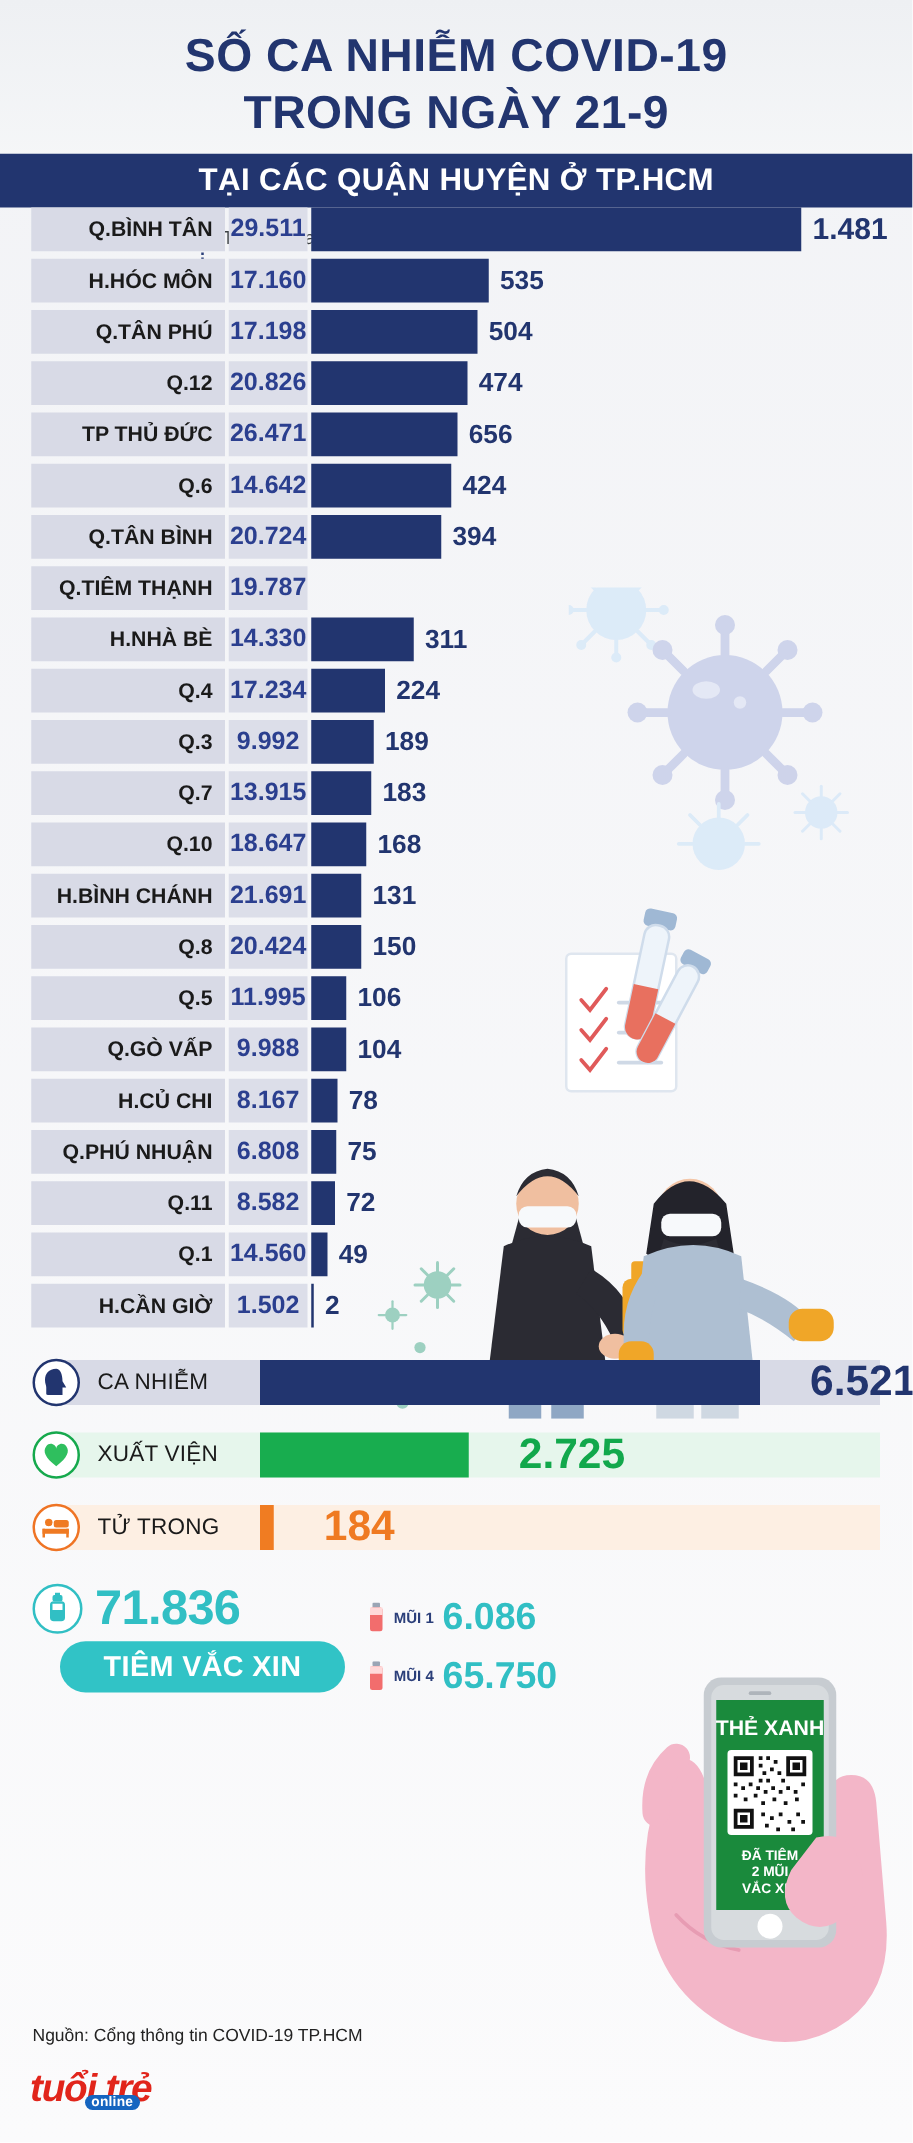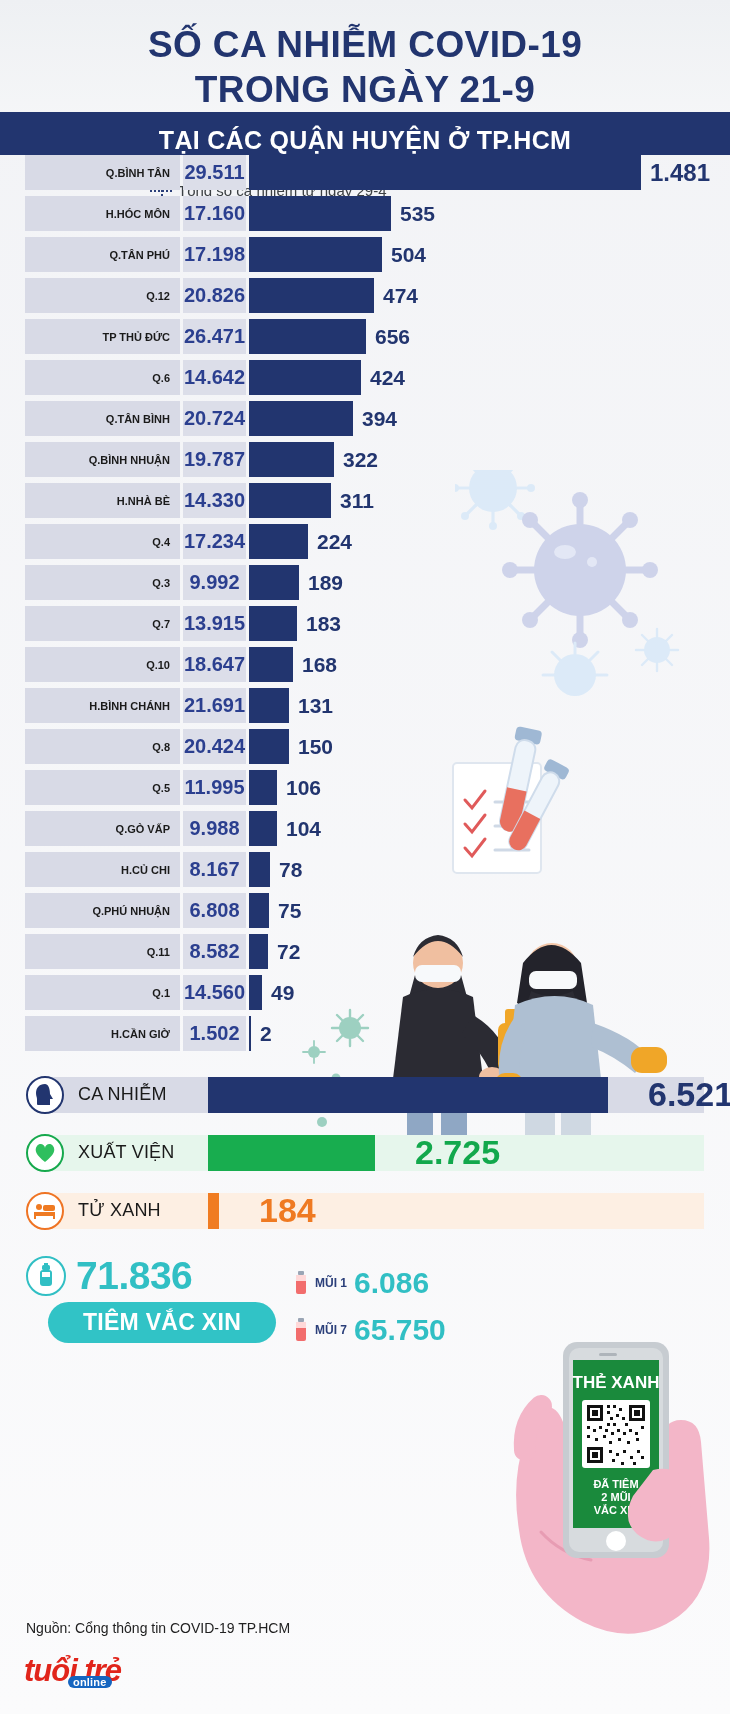--- a/index.html
+++ b/index.html
@@ -26,24 +26,25 @@
   }
   .title-line {
     font-size: 37px;
     font-weight: bold;
     letter-spacing: 0.4px;
     color: #22356f;
     line-height: 1.22;
     font-stretch: condensed;
   }
   .subtitle-band {
+    margin-top: 11px;
     background: #22356f;
     height: 43px;
     display: flex;
-    align-items: flex-end;
+    align-items: center;
     justify-content: center;
   }
   .subtitle-band span {
     color: #ffffff;
     font-size: 25px;
     font-weight: bold;
     letter-spacing: 0.3px;
   }
 
   
@@ -94,21 +95,21 @@
     display: flex;
     align-items: stretch;
   }
   .cell-name {
     width: 155px;
     background: #d8dae6;
     display: flex;
     align-items: center;
     justify-content: flex-end;
     padding-right: 10px;
-    font-size: 11px;
+    font-size: 17px;
     font-weight: bold;
     color: #1a1a1a;
     margin-left: 25px;
     padding-left: 17px;
   }
   .cell-total {
     width: 63px;
     background: #dcdee9;
     display: flex;
     align-items: center;
@@ -524,26 +525,22 @@
       </div>
       <div class="row">
         <div class="cell-name">Q.TÂN BÌNH</div>
         <div class="cell-total">20.724</div>
         <div class="bar-wrap">
           <div class="bar" style="width:104px"></div>
           <div class="bar-val">394</div>
         </div>
       </div>
       <div class="row">
-        <div class="cell-name">Q.BÌNH NHUẬN</div>
+        <div class="cell-name">Q.TIÊM THẠNH</div>
         <div class="cell-total">19.787</div>
-        <div class="bar-wrap">
-          <div class="bar" style="width:85px"></div>
-          <div class="bar-val">322</div>
-        </div>
       </div>
       <div class="row">
         <div class="cell-name">H.NHÀ BÈ</div>
         <div class="cell-total">14.330</div>
         <div class="bar-wrap">
           <div class="bar" style="width:82px"></div>
           <div class="bar-val">311</div>
         </div>
       </div>
       <div class="row">
@@ -681,21 +678,21 @@
         <div class="sum-icon orange">
           <svg width="24" height="18" viewBox="0 0 24 18">
             <circle cx="6" cy="5" r="3" fill="#ef7a22"></circle>
             <rect x="10" y="3" width="12" height="6" rx="2" fill="#ef7a22"></rect>
             <rect x="1" y="10" width="21" height="4" fill="#ef7a22"></rect>
             <rect x="1" y="10" width="2" height="7" fill="#ef7a22"></rect>
             <rect x="20" y="10" width="2" height="7" fill="#ef7a22"></rect>
           </svg>
         </div>
         <div class="sum-track orange">
-          <div class="sum-label">TỬ XANH</div>
+          <div class="sum-label">TỬ TRONG</div>
           <div class="sum-bar orange" style="width:11px"></div>
           <div class="sum-num orange" style="left:211px">184</div>
         </div>
       </div>
     </div>
 
   <div class="vaccine">
     <div class="vx-left">
       <div class="vx-top">
         <div class="vx-icon">
@@ -719,21 +716,21 @@
         </svg>
         <span class="vx-dose-label">MŨI 1</span>
         <span class="vx-dose-val">6.086</span>
       </div>
       <div class="vx-dose">
         <svg width="14" height="24" viewBox="0 0 14 24" aria-hidden="true">
           <rect x="4" y="0" width="6" height="4" rx="1" fill="#9aa5b5"></rect>
           <rect x="2" y="4" width="10" height="19" rx="2" fill="#f26d6d"></rect>
           <rect x="2" y="4" width="10" height="6" fill="#ffd9d9"></rect>
         </svg>
-        <span class="vx-dose-label">MŨI 7</span>
+        <span class="vx-dose-label">MŨI 4</span>
         <span class="vx-dose-val">65.750</span>
       </div>
     </div>
   </div>
 
   <div class="phone-illus">
     <svg width="240" height="320" viewBox="0 0 240 320" aria-hidden="true">
 
       <path d="M40 120 q-14 40 -6 90 q8 62 64 92 q52 26 96 -6 q34 -26 30 -78 l-8 -96 q-2 -22 -20 -22 q-18 0 -18 22 l-2 42 l-10 -80 q-3 -22 -21 -20 q-18 2 -16 24 l6 62 l-14 -72 q-4 -22 -22 -18 q-17 4 -13 26 l12 66 l-20 -50 q-8 -20 -24 -14 q-16 6 -8 26 z" fill="#f3b6c8"></path>
       <path d="M56 212 q20 22 50 28" stroke="#e79cb3" stroke-width="3" fill="none" stroke-linecap="round"></path>

